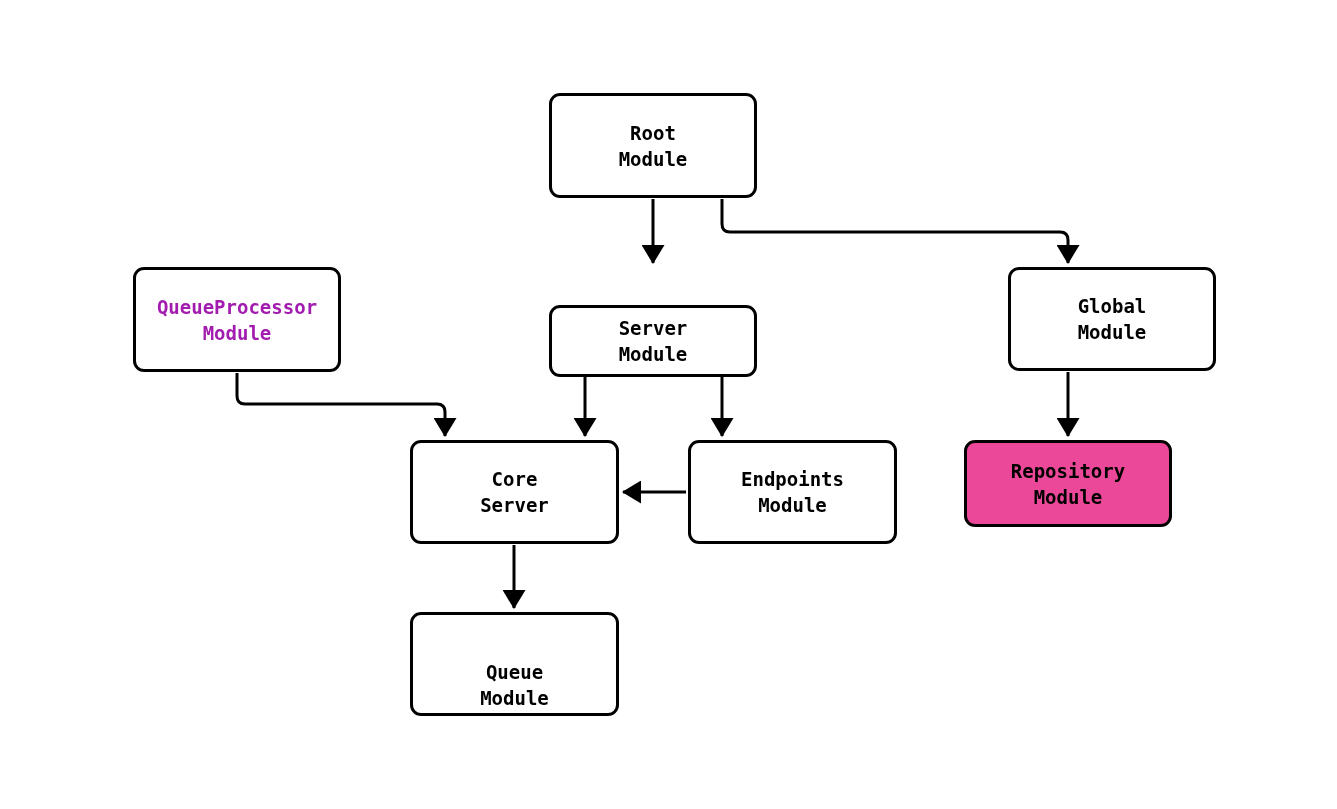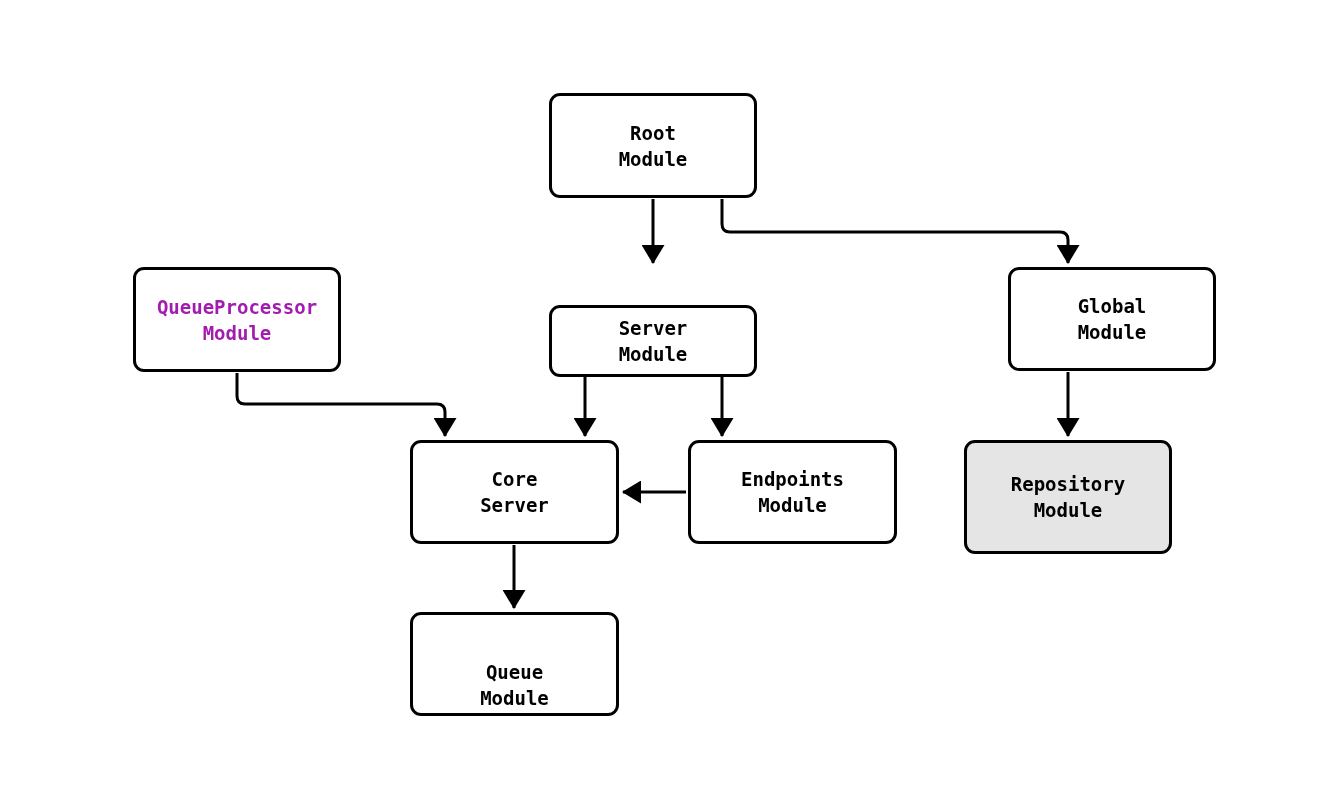--- a/index.html
+++ b/index.html
@@ -80,21 +80,21 @@
 Module</div>
   </div>
       <div class="node" style="left: 410px; top: 440px; width: 209px; height: 104px; background: rgb(255, 255, 255); border-color: rgb(0, 0, 0);">
     <div class="node-label" style="color: rgb(0, 0, 0);">Core
 Server</div>
   </div>
       <div class="node" style="left: 688px; top: 440px; width: 209px; height: 104px; background: rgb(255, 255, 255); border-color: rgb(0, 0, 0);">
     <div class="node-label" style="color: rgb(0, 0, 0);">Endpoints
 Module</div>
   </div>
-      <div class="node" style="left: 964px; top: 440px; width: 208px; height: 114px; background: #e5e5e5; border-color: rgb(0, 0, 0);">
+      <div class="node" style="left: 964px; top: 440px; width: 208px; height: 87px; background: #ec4899; border-color: rgb(0, 0, 0);">
     <div class="node-label" style="color: rgb(0, 0, 0);">Repository
 Module</div>
   </div>
       <div class="node" style="left: 410px; top: 612px; width: 209px; height: 104px; background: rgb(255, 255, 255); border-color: rgb(0, 0, 0);">
     <div class="node-label" style="color: rgb(0, 0, 0); margin-top: 41px;">Queue
 Module</div>
   </div>
     </div>
 </div>
 

